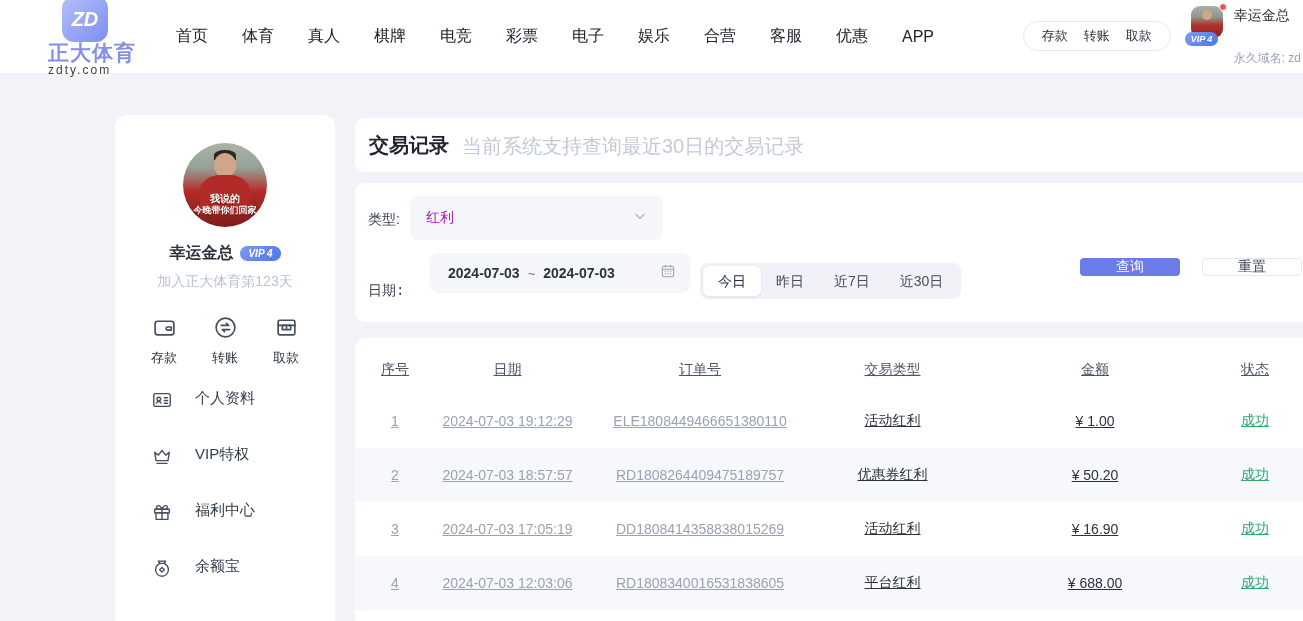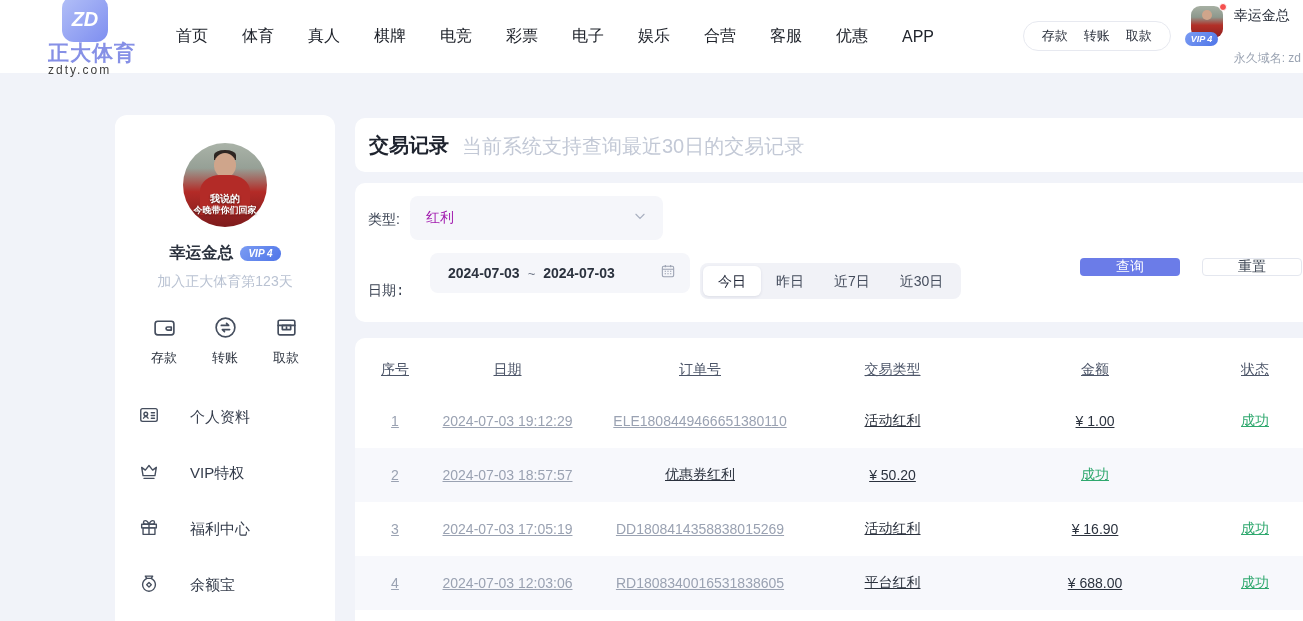--- a/index.html
+++ b/index.html
@@ -75,21 +75,21 @@
   .avatar-caption .cap2 { font-size:9px; white-space:nowrap; }
   .profile-name-row { display:flex; align-items:center; justify-content:center; gap:7px; margin-top:16px; }
   .profile-name { font-size:16px; font-weight:600; color:#2b323e; }
   .vip-badge.side { font-size:10px; padding:2px 8px; position:static; }
   .join-note { text-align:center; font-size:14px; color:#b9c2d2; margin-top:9px; }
   .quick-actions { display:flex; justify-content:space-between; padding:0 36px; margin-top:24px; }
   .quick-action { display:flex; flex-direction:column; align-items:center; gap:5px; cursor:pointer; }
   .quick-action svg { width:25px; height:25px; stroke:#454e5e; fill:none; stroke-width:1.6; stroke-linecap:round; stroke-linejoin:round; }
   .quick-action-label { font-size:13px; color:#2b323e; }
   .side-menu { margin-top:22px; }
-  .side-menu-item { display:flex; align-items:center; gap:30px; height:56px; padding-left:23px; cursor:pointer; }
+  .side-menu-item { display:flex; align-items:flex-start; gap:22px; height:56px; padding-left:36px; cursor:pointer; }
   .side-menu-item svg { width:22px; height:22px; stroke:#454e5e; fill:none; stroke-width:1.5; stroke-linecap:round; stroke-linejoin:round; }
   .side-menu-label { font-size:15px; color:#343c4b; }
   
   .card { position:absolute; background:#fff; border-radius:10px; }
   .header-card { left:355px; top:118px; width:965px; height:54px; display:flex; align-items:center; padding-left:14px; }
   .page-title { font-size:20px; font-weight:700; color:#1e232e; }
   .page-subtitle { font-size:20px; color:#c3c9d6; margin-left:13px; padding-top:3px; }
   .filter-card { left:355px; top:183px; width:965px; height:139px; }
   .filter-label { position:absolute; font-size:14px; color:#3c4454; }
   .type-label { left:13px; top:28px; }
@@ -330,20 +330,21 @@
     <span class="cell c-no">1</span>
     <span class="cell c-date">2024-07-03 19:12:29</span>
     <span class="cell c-order">ELE1808449466651380110</span>
     <span class="cell c-type">活动红利</span>
     <span class="cell c-amount">¥ 1.00</span>
     <span class="cell c-status">成功</span>
   </div>
   <div class="trow tbody-row alt">
     <span class="cell c-no">2</span>
     <span class="cell c-date">2024-07-03 18:57:57</span>
+    <span class="cell c-order">RD1808264409475189757</span>
     <span class="cell c-type">优惠券红利</span>
     <span class="cell c-amount">¥ 50.20</span>
     <span class="cell c-status">成功</span>
   </div>
   <div class="trow tbody-row">
     <span class="cell c-no">3</span>
     <span class="cell c-date">2024-07-03 17:05:19</span>
     <span class="cell c-order">DD1808414358838015269</span>
     <span class="cell c-type">活动红利</span>
     <span class="cell c-amount">¥ 16.90</span>

